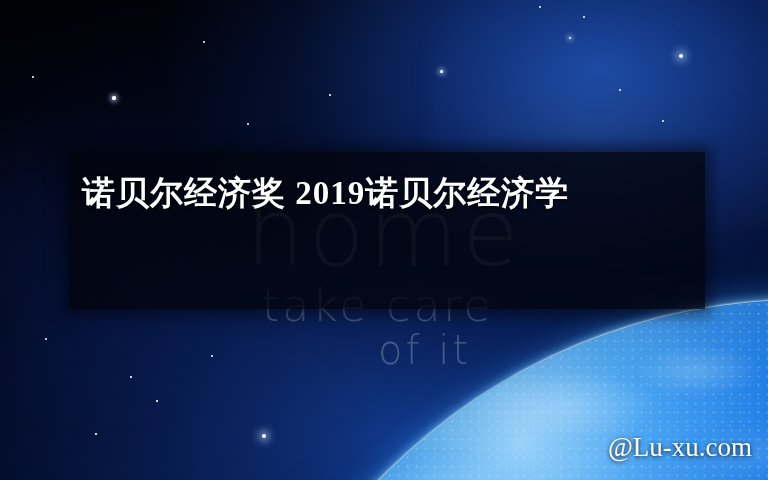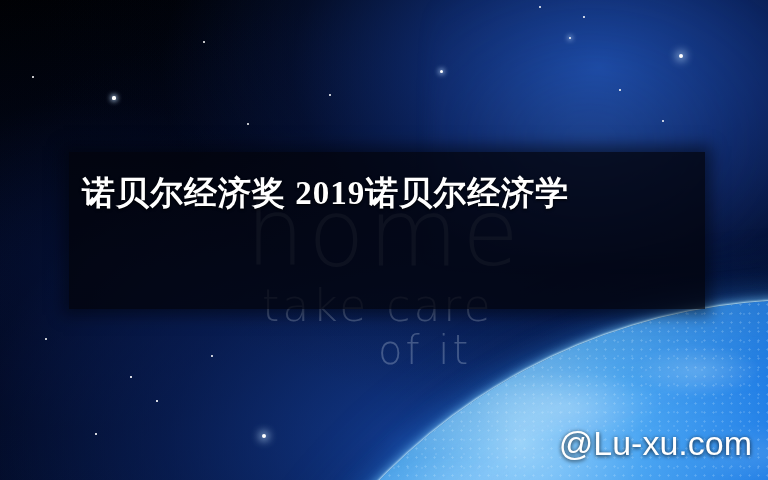--- a/index.html
+++ b/index.html
@@ -201,23 +201,23 @@
     white-space: nowrap;
   }
   .title-line { display: block; }
 
   
   .corner-wm {
     position: absolute;
     right: 16px;
     bottom: 17px;
     color: #ffffff;
-    font-family: Liberation Sans, sans-serif;
+    font-family: Liberation Serif, serif;
     font-weight: 400;
-    font-size: 34px;
+    font-size: 27px;
     letter-spacing: 0px;
     text-shadow: 0 1px 4px rgba(0,0,0,0.85);
     white-space: nowrap;
   }
 </style>
 </head>
 <body>
 
 <div id="stage">
 

